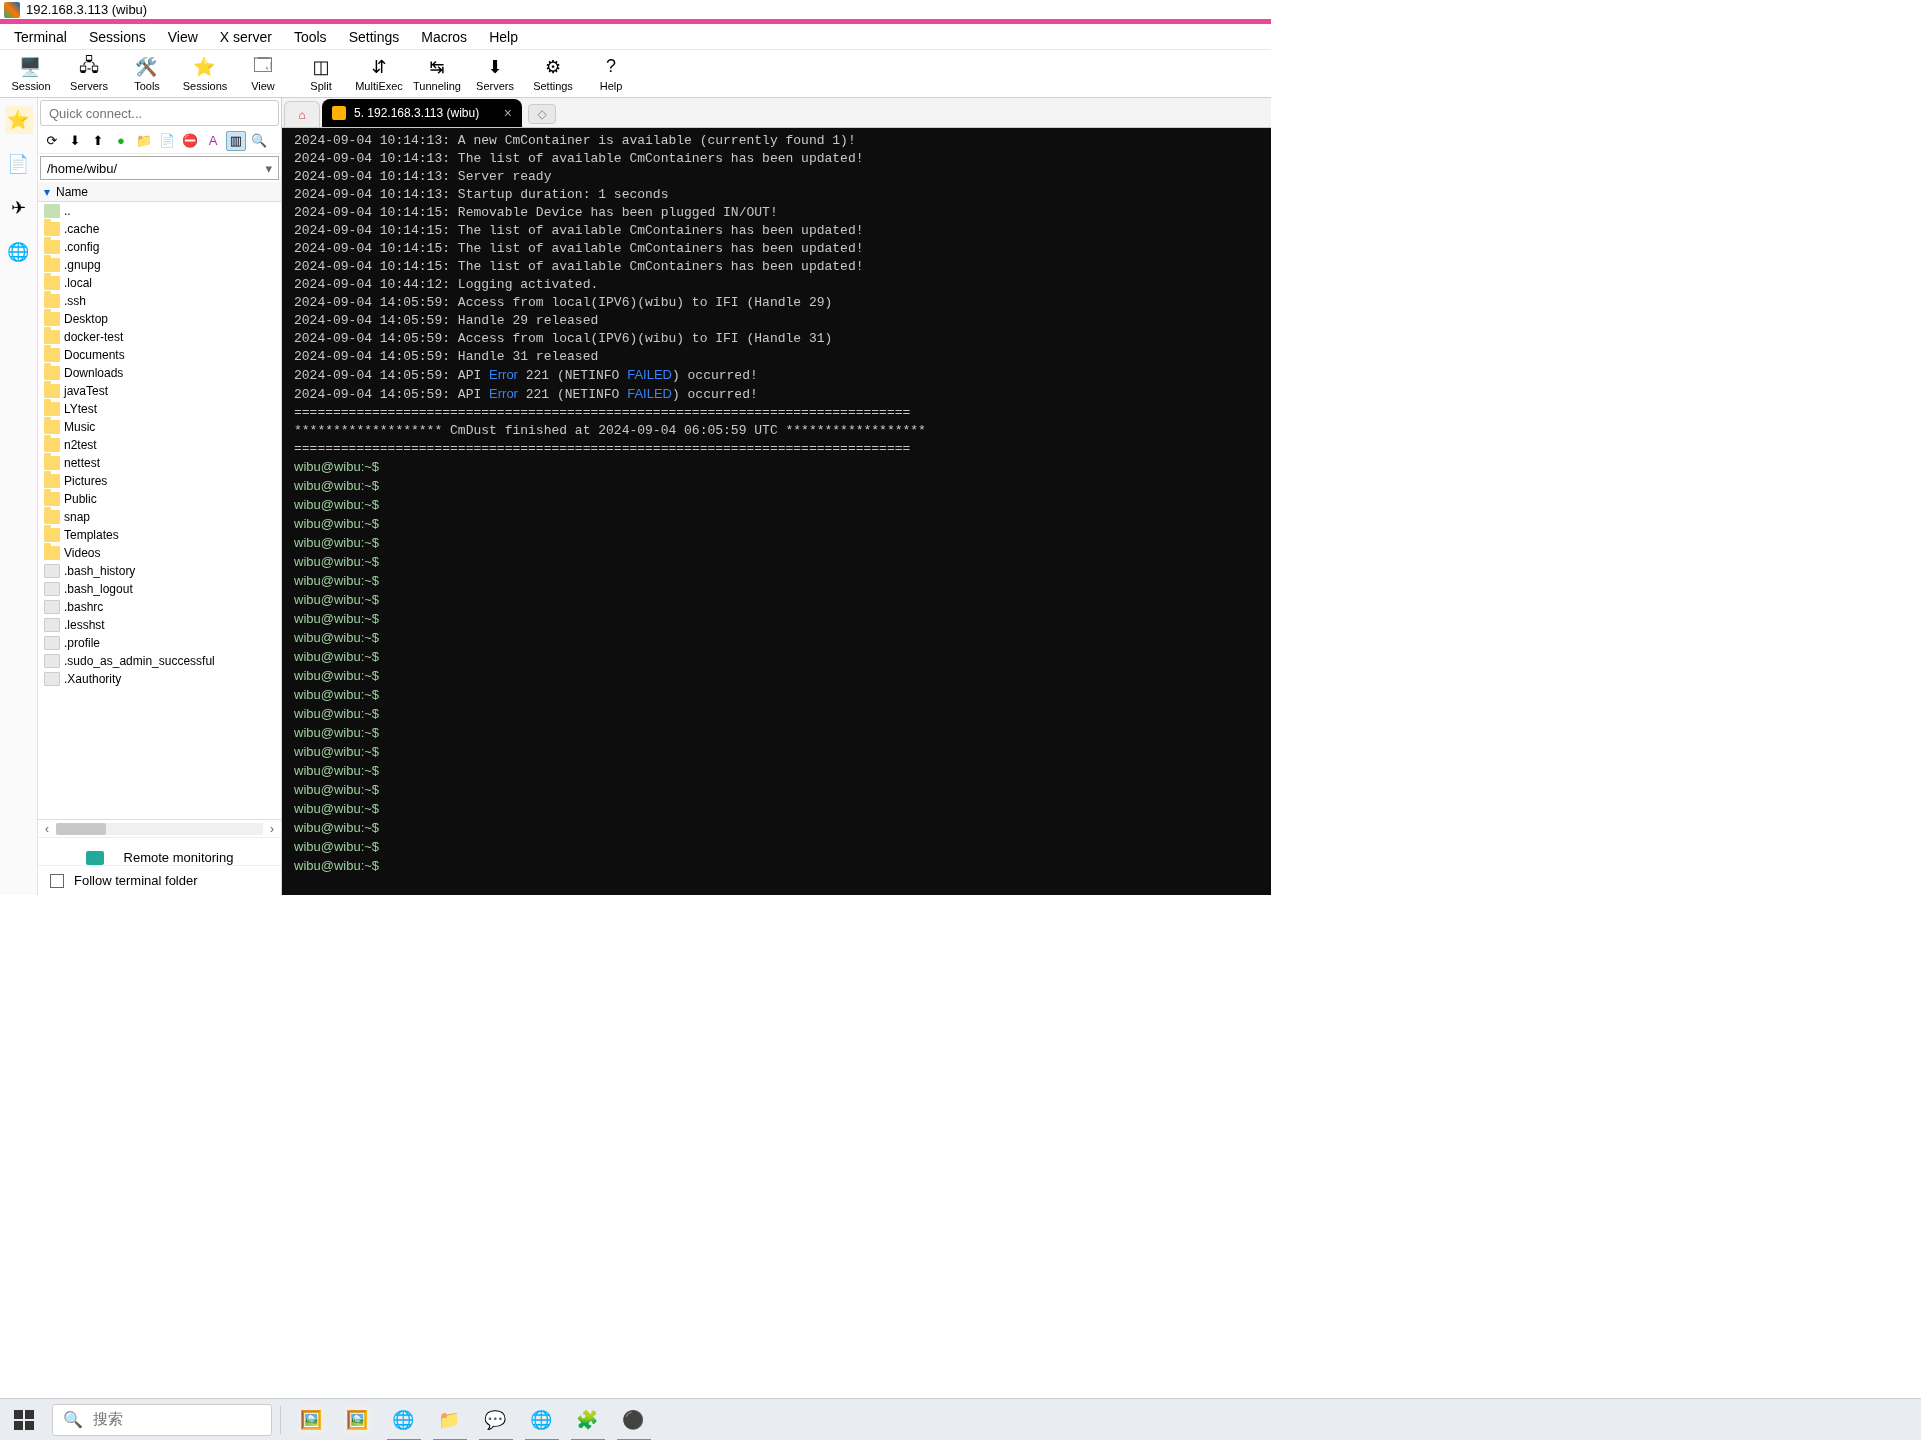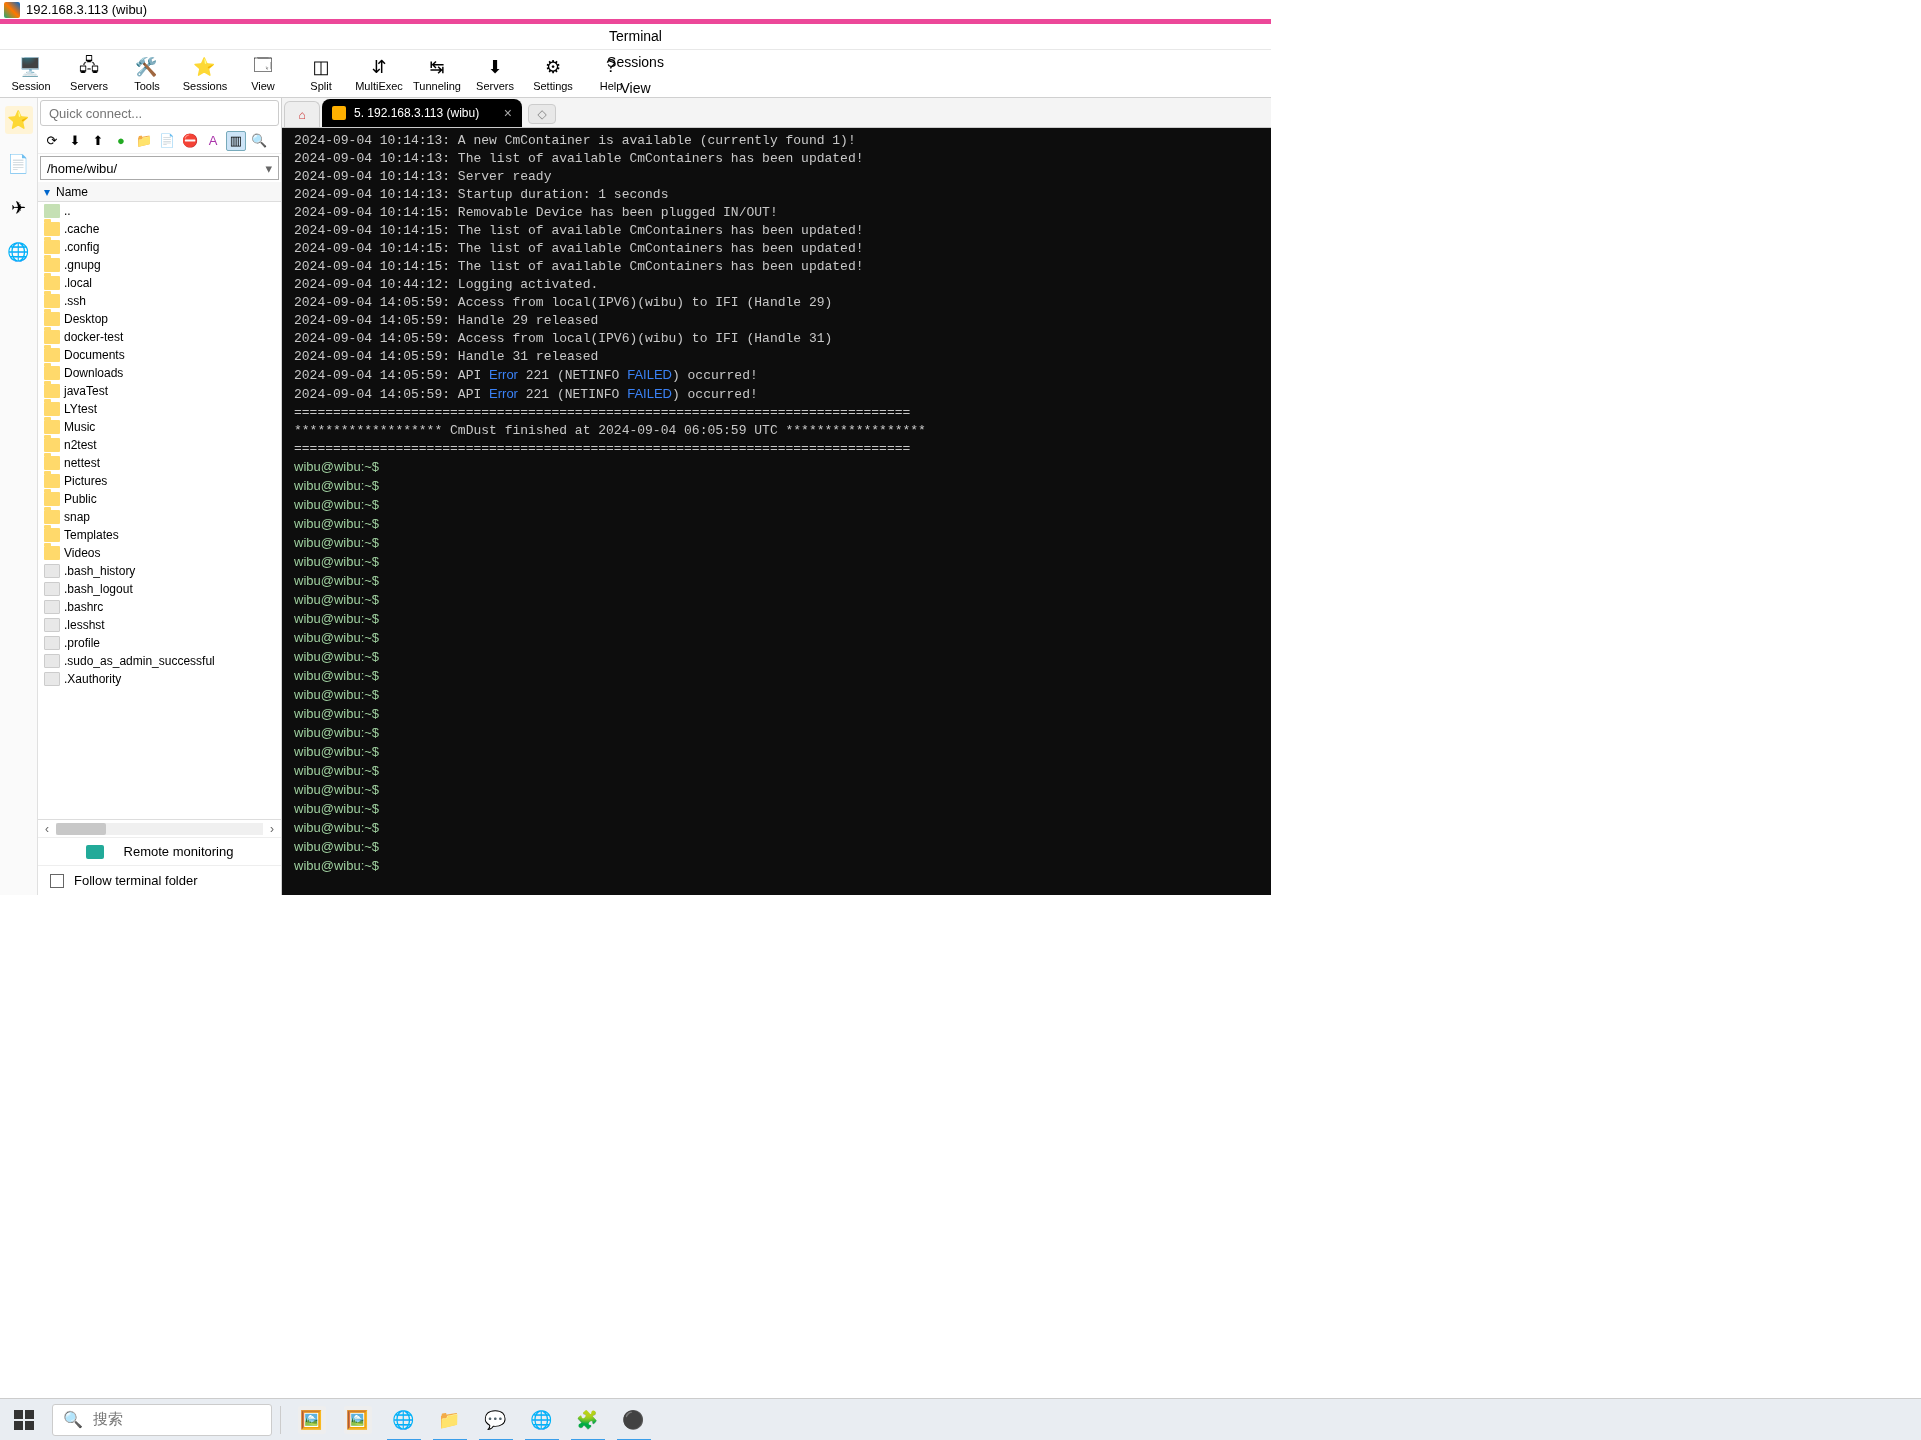--- a/index.html
+++ b/index.html
@@ -4,21 +4,21 @@
 <style>
 * { margin: 0; padding: 0; box-sizing: border-box; font-family: "Segoe UI", Tahoma, sans-serif; }
 body { background: #fff; width: 1271px; height: 937px; overflow: hidden; font-size: 12px; }
 
 
 .titlebar { height: 24px; background: #fff; display: flex; align-items: center; padding: 0 4px; border-bottom: 5px solid #ec4899; }
 .titlebar .icon { width: 16px; height: 16px; background: linear-gradient(45deg,#2a7,#f70,#06c); border-radius:2px; margin-right:6px; }
 .titlebar .title { font-size: 13px; }
 
 
-.menubar { height: 26px; background: #fff; display: flex; align-items: center; padding: 0 4px; gap: 2px; border-bottom: 1px solid #e8e8e8; flex-direction: column;}
+.menubar { height: 26px; background: #fff; display: flex; align-items: center; padding: 0 4px; gap: 2px; border-bottom: 1px solid #e8e8e8;}
 .menubar .menuitem { padding: 4px 10px; font-size: 14px; cursor: pointer; }
 
 
 .toolbar { height: 48px; background: #fff; display: flex; align-items: center; padding: 2px 4px; gap: 4px; border-bottom: 1px solid #d0d0d0;}
 .toolbtn { width: 54px; height: 44px; display: flex; flex-direction: column; align-items: center; justify-content: center; cursor: pointer; border-radius:3px;}
 .toolbtn .ticon { width: 22px; height: 22px; display:flex; align-items:center; justify-content:center; font-size:18px;}
 .toolbtn .tlabel { font-size: 11px; margin-top: 2px; }
 
 
 .main { display: flex; height: calc(100% - 24px - 26px - 48px - 42px); }
@@ -41,21 +41,21 @@
 .fileitem { height:18px; display:flex; align-items:center; padding:0 6px; font-size:12px; cursor:pointer; white-space:nowrap;}
 .fileitem .ficon { width:16px; height:14px; margin-right:4px; display:inline-block; }
 .ficon.folder { background:#ffd96b; border-radius:1px; position:relative; }
 .ficon.folder::before { content:""; position:absolute; top:-3px; left:0; width:7px; height:3px; background:#ffd96b; border-radius:1px 1px 0 0;}
 .ficon.parent { background:#c5e0b4; border-radius:1px; }
 .ficon.file { background:#e8e8e8; border:1px solid #ccc; border-radius:1px; }
 .hscroll { height:18px; display:flex; align-items:center; border-top:1px solid #ddd;}
 .hscroll .sc-arrow { width:18px; text-align:center; color:#666; cursor:pointer;}
 .hscroll .sc-track { flex:1; height:12px; background:#f0f0f0; position:relative;}
 .hscroll .sc-thumb { position:absolute; left:0; width:50px; height:12px; background:#c8c8c8; border-radius:2px;}
-.remotemon { height:28px; display:flex; align-items:center; justify-content:center; gap:20px; font-size:13px; border-top:1px solid #eee;}
+.remotemon { height:28px; display:flex; align-items:flex-end; justify-content:center; gap:20px; font-size:13px; border-top:1px solid #eee;}
 .remotemon .rmicon { width:18px; height:14px; background:#2a9; border-radius:2px;}
 .followrow { height:30px; display:flex; align-items:center; padding:0 12px; gap:10px; font-size:13px; border-top:1px solid #eee;}
 .followrow .cb { width:14px; height:14px; border:1px solid #666; background:#fff;}
 
 
 .tabarea { flex:1; display:flex; flex-direction:column; background:#fff;}
 .tabbar { height:30px; background:#f4f4f4; display:flex; align-items:flex-end; padding:0 2px; border-bottom:1px solid #ccc;}
 .hometab { width:36px; height:26px; background:#eee; border:1px solid #ccc; border-bottom:none; border-radius:6px 6px 0 0; display:flex; align-items:center; justify-content:center; cursor:pointer; margin-right:2px;}
 .tab { height:28px; background:#355; color:#ddd; border-radius:8px 8px 0 0; display:flex; align-items:center; padding:0 10px; gap:8px; cursor:pointer; min-width:200px;}
 .tab.active { background:#000000; color:#fff;margin-top:32px;}

